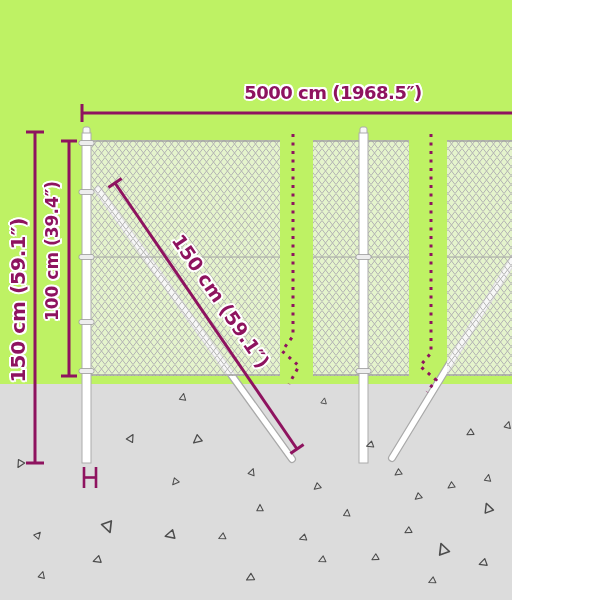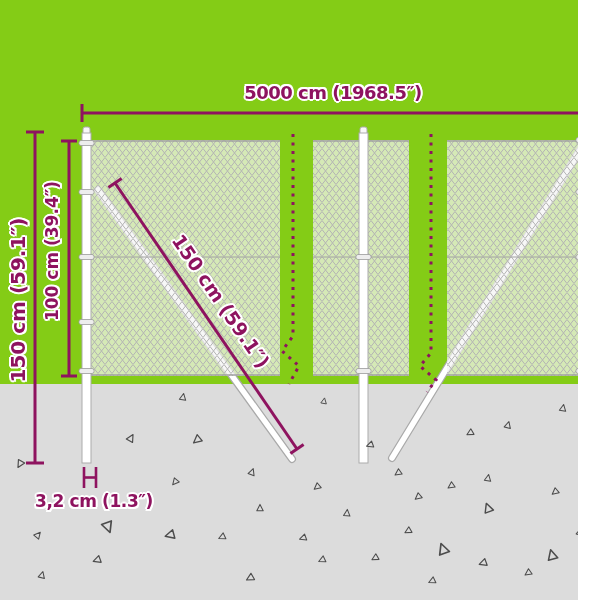--- a/index.html
+++ b/index.html
@@ -1,18 +1,18 @@
 <!DOCTYPE html>
 <html><head>
 <meta charset="utf-8">
 <style>
   html,body{margin:0;padding:0;background:#ffffff;}
   #stage{
-    position:relative;width:578px;height:600px;overflow:hidden;
-    background:#84cc16;
+    position:relative;width:512px;height:600px;overflow:hidden;
+    background:#bef264;
     font-family:"DejaVu Sans","Liberation Sans",sans-serif;
   }
   #stage svg{position:absolute;left:0;top:0;}
   .lbl{
     position:absolute;
     color:#8e135f;
     font-weight:bold;
     white-space:nowrap;
     transform-origin:center;
     text-shadow:
@@ -167,15 +167,14 @@
       <path d="M0,-4.5 L4,3.5 L-4,3.5 Z" transform="translate(563,408) rotate(10) scale(0.8)"></path>
       <path d="M0,-4.5 L4,3.5 L-4,3.5 Z" transform="translate(580,532) rotate(15) scale(0.8)"></path>
       <path d="M0,-4.5 L4,3.5 L-4,3.5 Z" transform="translate(590,460) rotate(250) scale(0.7)"></path>
     </g>
   </svg>
 
   <div class="lbl" id="lbl-total-width">5000 cm (1968.5″)</div>
   <div class="lbl" id="lbl-post-height">150 cm (59.1″)</div>
   <div class="lbl" id="lbl-mesh-height">100 cm (39.4″)</div>
   <div class="lbl" id="lbl-brace-length">150 cm (59.1″)</div>
-  <div class="lbl" id="lbl-post-thickness">3,2 cm (1.3″)</div>
 
 </div>
 
 </body></html>

